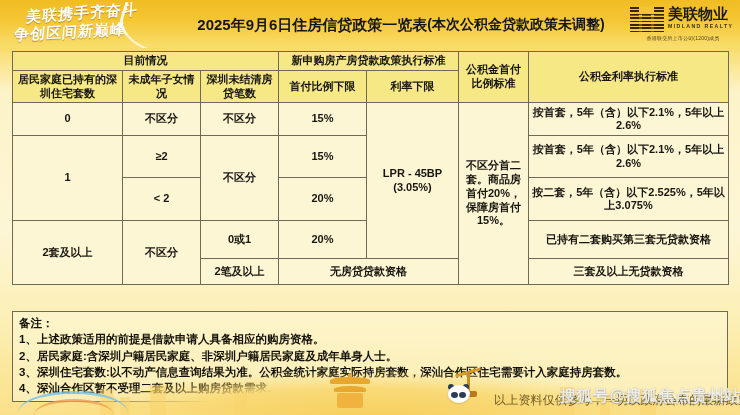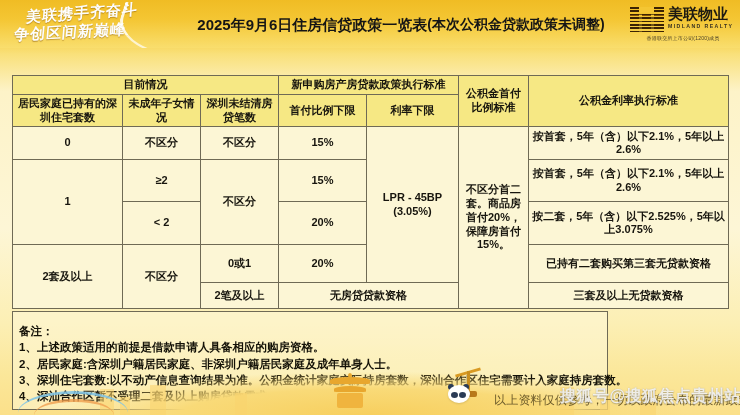--- a/index.html
+++ b/index.html
@@ -97,41 +97,40 @@
     font-size:5px; color:#4a4026; letter-spacing:0.2px; text-align:center; white-space:nowrap;
   }
 
   
   .table-wrap {
     position:absolute; left:12px; top:51px; width:716px;
   }
   table.policy {
     width:716px; border-collapse:collapse; table-layout:fixed;
     background:#fdf8e0;
-    margin-top:24px;
   }
   table.policy td, table.policy th {
     border:1px solid #6f6a55;
     text-align:center; vertical-align:middle;
     font-size:11px; color:#17150e; font-weight:bold;
     padding:2px 2px; line-height:1.25;
   }
   table.policy thead td {
     background:#f6e884;
     font-size:11px;
   }
   table.policy tbody td { background:#fcf6d5; }
   .cell-small { font-size:10.5px; }
 
   
   .notes {
-    position:absolute; left:12px; top:311px; width:596px;
+    position:absolute; left:12px; top:311px; width:716px;
     border:1px solid #6f6a55;
     background:rgba(253,247,216,0.55);
-    padding:11px 6px 4px 6px;
+    padding:3px 6px 4px 6px;
     font-size:11.5px; font-weight:bold; color:#141208; line-height:1.42;
   }
   .notes .n { white-space:nowrap; }
 
   
   .decor { position:absolute; left:0; bottom:0; width:740px; height:55px; pointer-events:none; }
   .hill {
     position:absolute; bottom:0; left:-40px; width:820px; height:48px;
     background: radial-gradient(ellipse 420px 58px at 50% 100%, #f7cf5e 0%, #f9da78 45%, rgba(250,225,140,0) 75%);
   }

